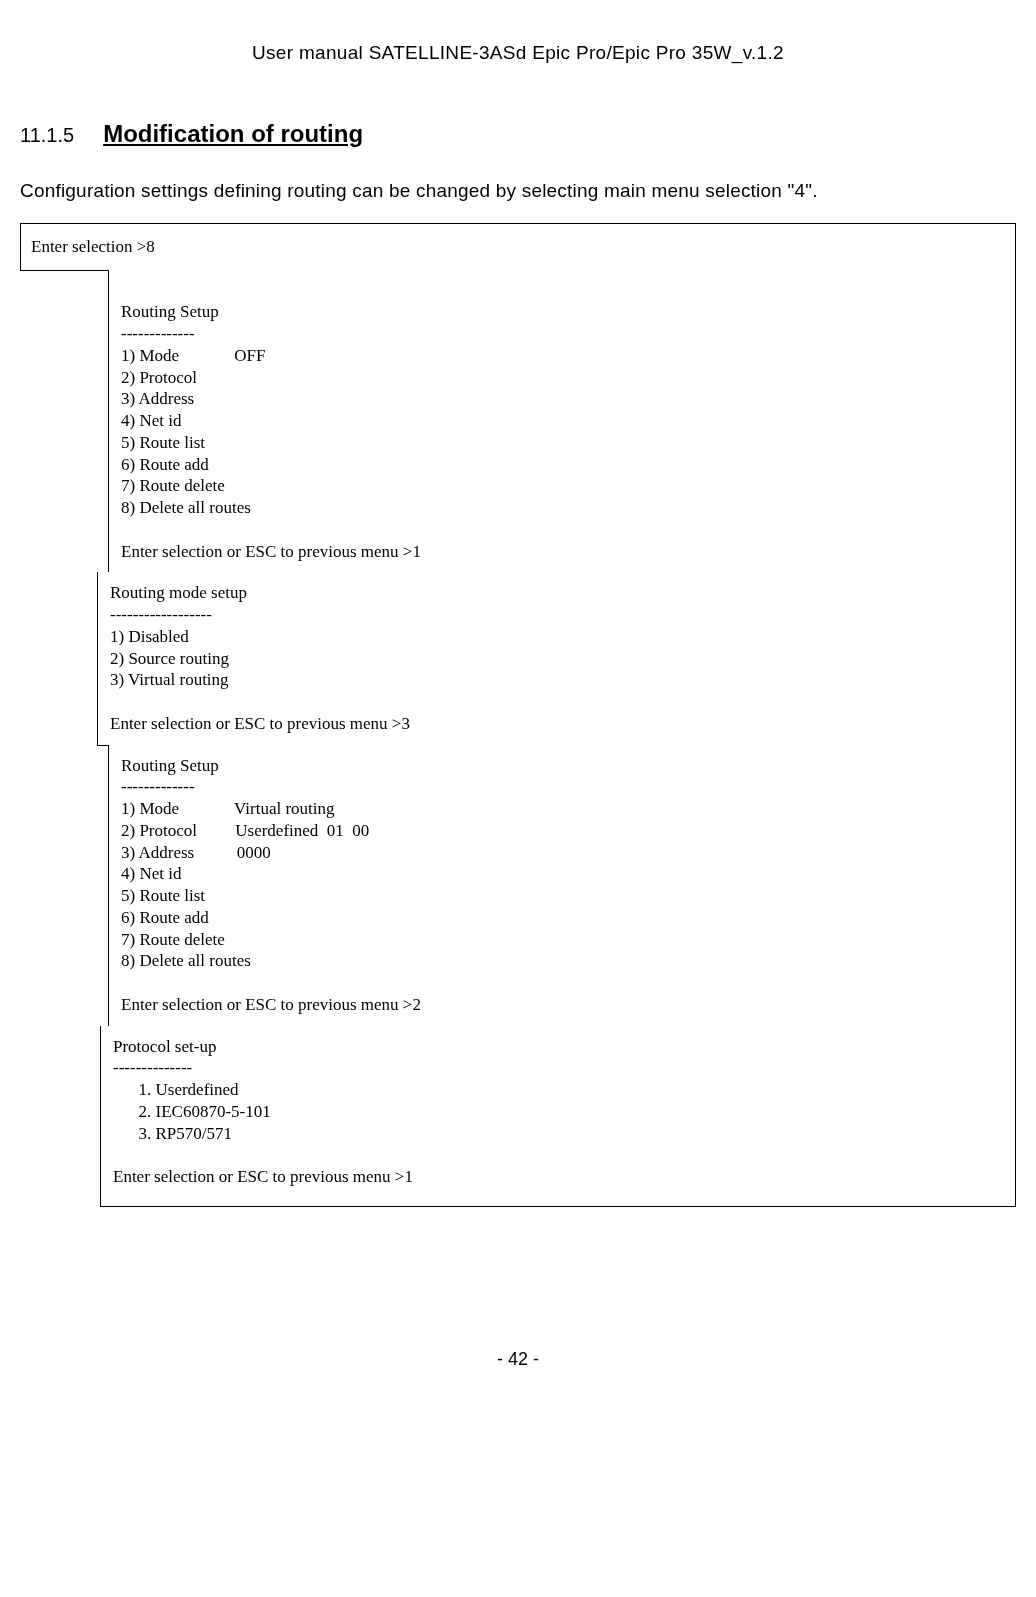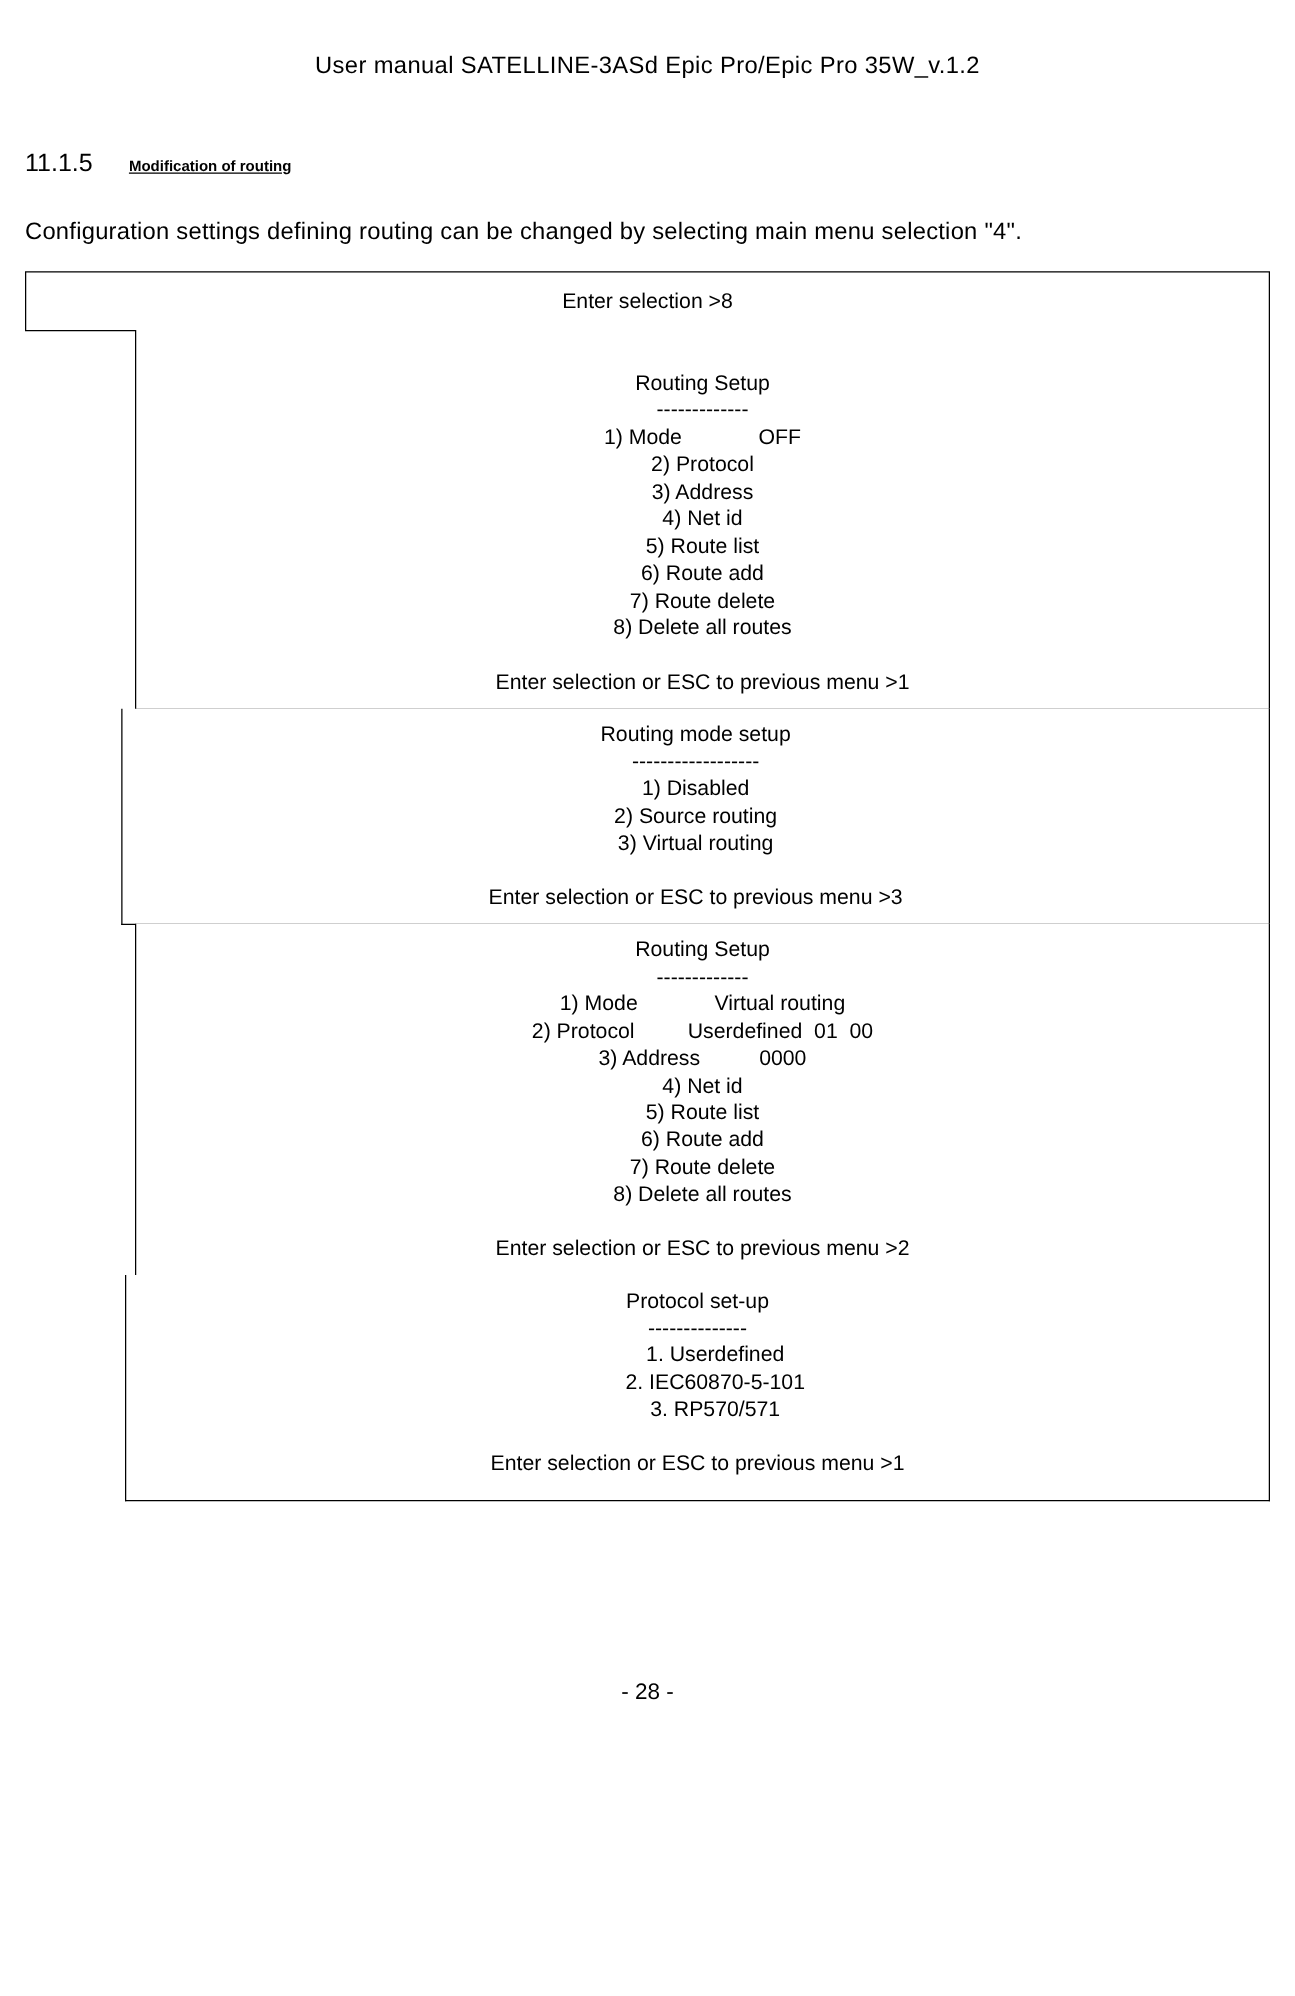--- a/index.html
+++ b/index.html
@@ -19,37 +19,36 @@
       letter-spacing: 0.3px;
     }
     .section-num {
       font-weight: normal;
       font-size: 20px;
       display: inline-block;
       margin-right: 24px;
     }
     .section-title {
       font-weight: bold;
-      font-size: 12px;
+      font-size: 24px;
       text-decoration: underline;
     }
     .intro {
       margin-top: 28px;
       margin-bottom: 18px;
       font-size: 19px;
       letter-spacing: 0.2px;
     }
     .mono-box {
-      font-family: Liberation Sans, sans-serif;
+      font-family: Liberation Serif, serif;
       font-size: 17px;
       border: 1px solid #000;
       background: #fff;
       white-space: pre;
       line-height: 1.28;
-      text-align: center;
     }
     .box-outer {
       padding: 12px 10px 12px 10px;
       margin-left: 0;
       margin-right: 0;
     }
     .box1 {
       margin-left: 88px;
       margin-right: 0;
       border-top: none;
@@ -129,13 +128,13 @@
 
 Enter selection or ESC to previous menu &gt;2</div>
 <div class="mono-box box4">Protocol set-up
 --------------
       1. Userdefined
       2. IEC60870-5-101
       3. RP570/571
 
 Enter selection or ESC to previous menu &gt;1</div>
 
-<div class="page-num">- 28 -</div>
+<div class="page-num">- 42 -</div>
 
 </body></html>

